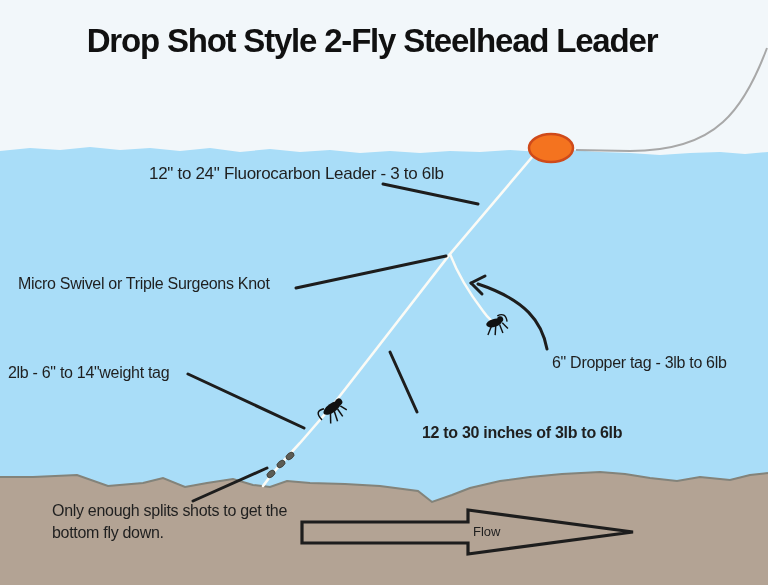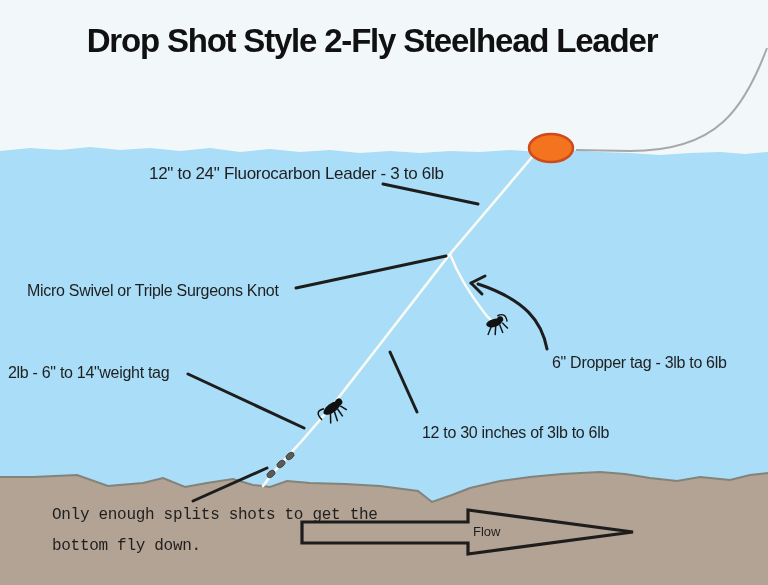--- a/index.html
+++ b/index.html
@@ -11,21 +11,21 @@
   .canvas svg{position:absolute;left:0;top:0;z-index:1;}
   .lbl{
     position:absolute;z-index:2;font-size:16px;letter-spacing:-0.3px;
     color:#1f1f1f;white-space:pre-line;line-height:21px;
   }
   .title{
     position:absolute;z-index:2;left:0;top:22px;width:744px;text-align:center;
     font-size:33px;font-weight:bold;letter-spacing:-1.2px;color:#111;
   }
   .fluoro{font-size:17px;}
-  .splits{line-height:31px;font-family:Liberation Mono, monospace;}
+  .splits{line-height:22px;}
   .flow{font-size:13px;letter-spacing:0;}
 </style>
 </head>
 <body>
 
 <div class="canvas">
 
   <svg width="768" height="585" viewBox="0 0 768 585">
 
     <rect x="0" y="0" width="768" height="585" fill="#f2f7fa"></rect>
@@ -90,26 +90,26 @@
       <ellipse cx="271" cy="474" rx="4.5" ry="3" transform="rotate(-40 271 474)"></ellipse>
     </g>
 
     <polygon fill="none" stroke="#1d1d1d" stroke-width="3.2" stroke-linejoin="miter" points="302,522 468,522 468,510 633,532 468,554 468,543 302,543"></polygon>
   </svg>
 
   <div class="title">Drop Shot Style 2-Fly Steelhead Leader</div>
 
   <div class="lbl fluoro" style="left:149px;top:163px;">12" to 24"  Fluorocarbon Leader  - 3 to 6lb</div>
 
-  <div class="lbl" style="left:27px;top:273px;margin-top:7px;">Micro Swivel or Triple Surgeons Knot</div>
+  <div class="lbl" style="left:18px;top:273px;">Micro Swivel or Triple Surgeons Knot</div>
 
   <div class="lbl" style="left:552px;top:352px;">6" Dropper tag - 3lb to 6lb</div>
 
   <div class="lbl" style="left:8px;top:362px;">2lb - 6" to 14"weight tag</div>
 
 
-  <div class="lbl" style="left:422px;top:422px;">12 to 30 inches of 3lb to 6lb</div>
+  <div class="lbl" style="left:422px;top:422px;font-weight:bold;">12 to 30 inches of 3lb to 6lb</div>
 
   <div class="lbl splits" style="left:52px;top:500px;">Only enough splits shots to get the
 bottom fly down.</div>
 
   <div class="lbl flow" style="left:473px;top:521px;">Flow</div>
 </div>
 
 </body></html>

